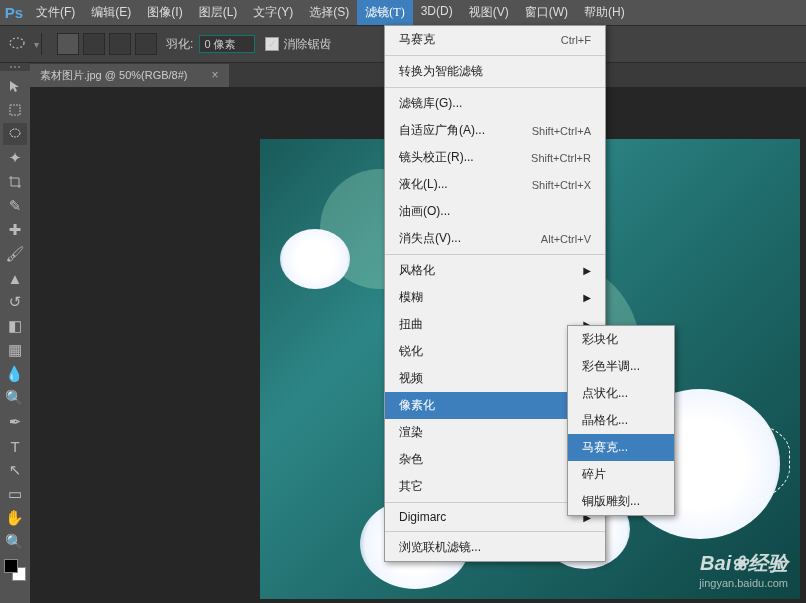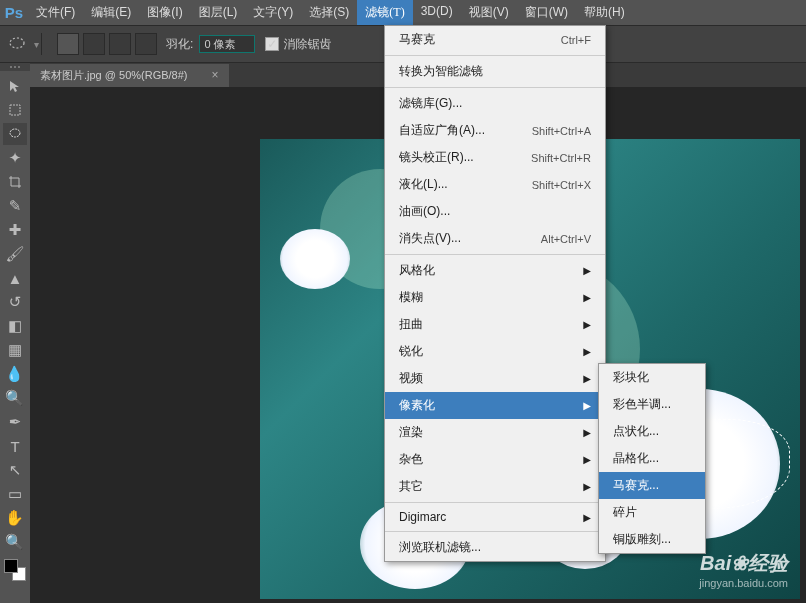--- a/index.html
+++ b/index.html
@@ -28,21 +28,21 @@
 .image { position: absolute; left: 230px; top: 52px; width: 540px; height: 460px; background: linear-gradient(135deg, #1a5a5a 0%, #2d8585 30%, #1e6868 60%, #0f4545 100%); }
 .flower { position: absolute; border-radius: 50%; background: radial-gradient(circle, #fff 40%, #f0f5ff 70%, rgba(255,255,255,0.1) 100%); }
 .bokeh { position: absolute; border-radius: 50%; background: rgba(200,255,220,0.25); }
 .dropdown { position: absolute; background: #f0f0f0; border: 1px solid #999; font-size: 12px; box-shadow: 2px 2px 6px rgba(0,0,0,0.4); }
 .dd-item { padding: 5px 14px; display: flex; justify-content: space-between; align-items: center; cursor: pointer; color: #222; white-space: nowrap; }
 .dd-item.highlight { background: #3d7ebd; color: #fff; gap: 12px; }
 .dd-sep { border-top: 1px solid #ccc; margin: 2px 0; }
 .sub-arrow { font-size: 10px; margin-left: 20px; }
 .shortcut { margin-left: 30px; color: #555; font-size: 11px; padding-left: 8px; }
 .main-dd { left: 378px; top: 25px; width: 222px; margin-left: 6px; }
-.sub-dd { left: 598px; top: 325px; width: 108px; margin-top: 38px; }
+.sub-dd { left: 567px; top: 325px; width: 108px; }
 .watermark { position: absolute; right: 18px; bottom: 14px; text-align: right; color: rgba(255,255,255,0.8); font-size: 13px; }
 .watermark .sub { font-size: 11px; color: rgba(255,255,255,0.6); }
 .selection { position: absolute; border: 1px dashed #fff; }
 .tab-handle { position: absolute; left: 0; top: 63px; width: 30px; height: 8px; background: #424242; display:flex; justify-content:center; align-items:center;}
 </style>
 </head>
 <body>
 
 <div class="menubar">
   <div class="ps-logo">Ps</div>

